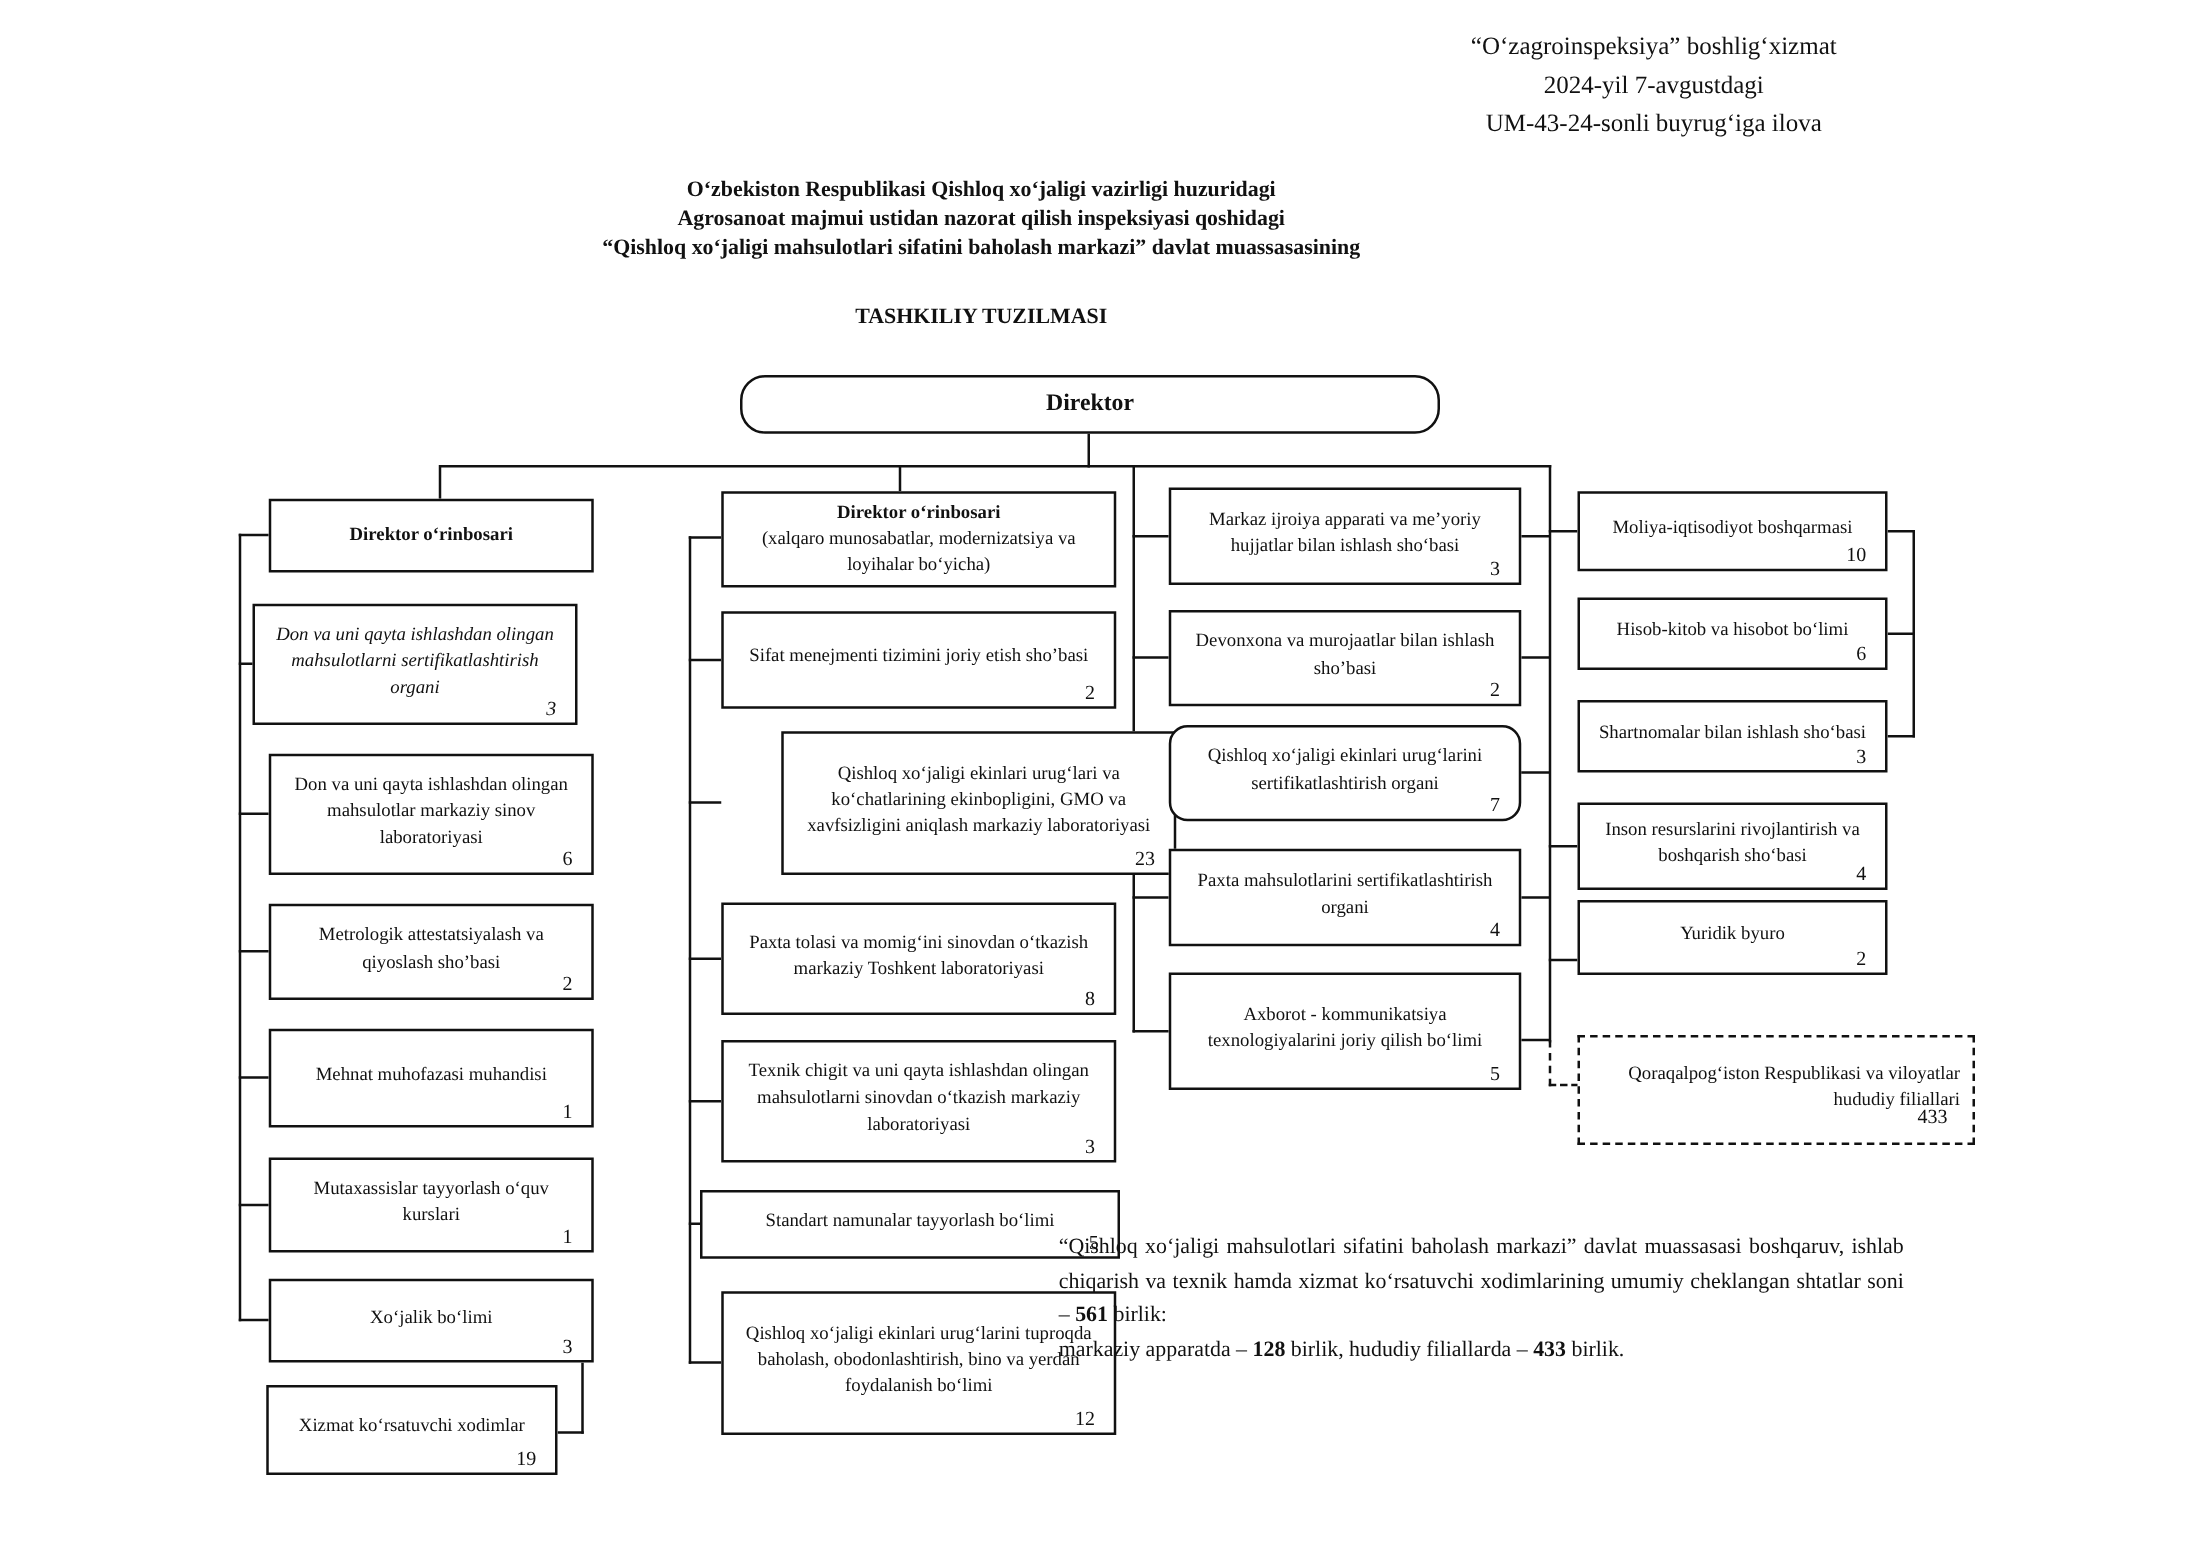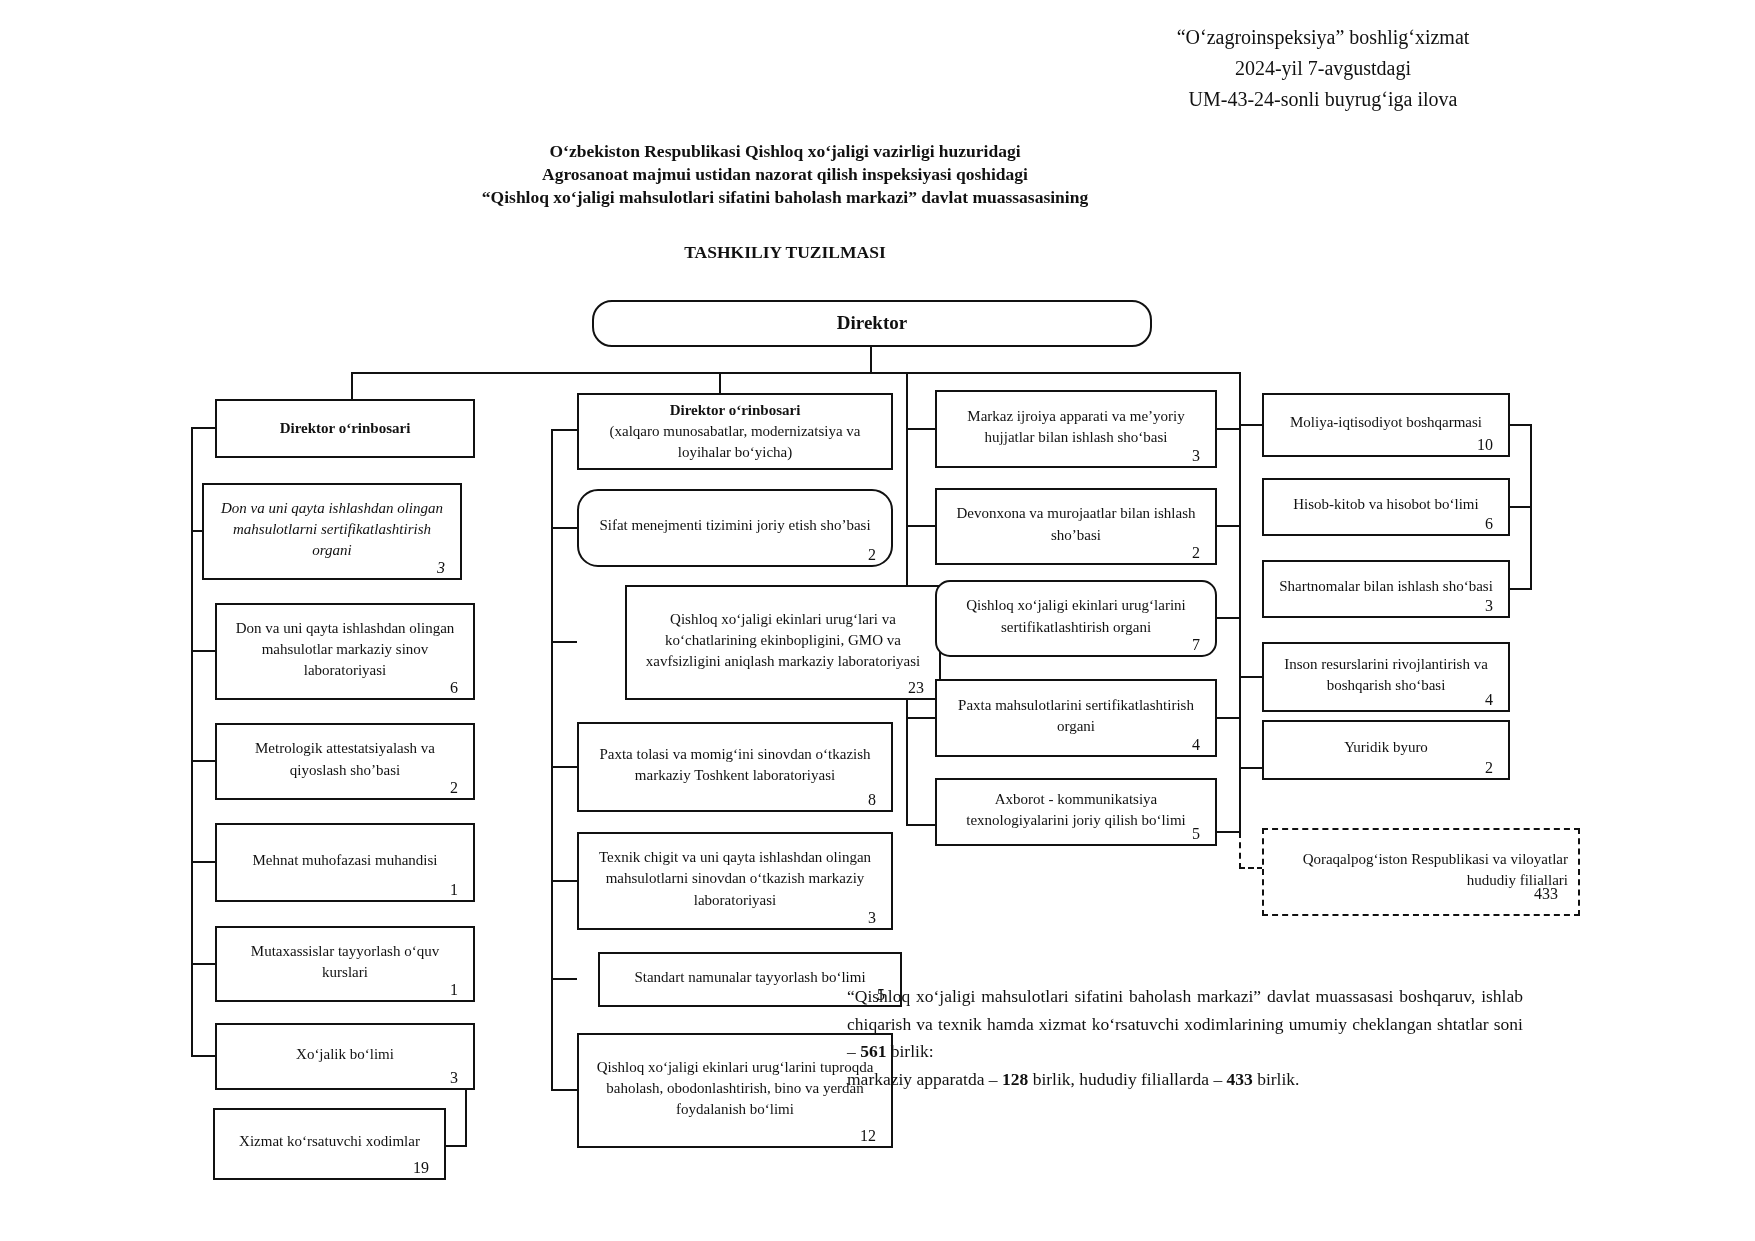--- a/index.html
+++ b/index.html
@@ -126,37 +126,37 @@
   </div>
   <div class="box" style="left:213px;top:1108px;width:233px;height:72px;">
     <div>Xizmat ko‘rsatuvchi xodimlar</div>
     <div class="num">19</div>
   </div>
 
   <div class="box" style="left:577px;top:393px;width:316px;height:77px;padding-bottom:2px;">
     <div class="bold">Direktor o‘rinbosari</div>
     <div>(xalqaro munosabatlar, modernizatsiya va loyihalar bo‘yicha)</div>
   </div>
-  <div class="box" style="left:577px;top:489px;width:316px;height:78px;border-radius:21px;">
+  <div class="box" style="left:577px;top:489px;width:316px;height:78px;">
     <div>Sifat menejmenti tizimini joriy etish sho’basi</div>
     <div class="num">2</div>
   </div>
   <div class="box" style="left:577px;top:585px;width:316px;height:115px;margin-left:48px;">
     <div>Qishloq xo‘jaligi ekinlari urug‘lari va ko‘chatlarining ekinbopligini, GMO va xavfsizligini aniqlash markaziy laboratoriyasi</div>
     <div class="num">23</div>
   </div>
   <div class="box" style="left:577px;top:722px;width:316px;height:90px;">
     <div>Paxta tolasi va momig‘ini sinovdan o‘tkazish markaziy Toshkent laboratoriyasi</div>
     <div class="num">8</div>
   </div>
   <div class="box" style="left:577px;top:832px;width:316px;height:98px;">
     <div>Texnik chigit va uni qayta ishlashdan olingan mahsulotlarni sinovdan o‘tkazish markaziy laboratoriyasi</div>
     <div class="num">3</div>
   </div>
-  <div class="box" style="left:598px;top:952px;width:304px;height:55px;text-align:center;">
+  <div class="box" style="left:560px;top:952px;width:336px;height:55px;text-align:center;">
     <div>Standart namunalar tayyorlash bo‘limi</div>
     <div class="num">5</div>
   </div>
   <div class="box" style="left:577px;top:1033px;width:316px;height:115px;">
     <div>Qishloq xo‘jaligi ekinlari urug‘larini tuproqda baholash, obodonlashtirish, bino va yerdan foydalanish bo‘limi</div>
     <div class="num">12</div>
   </div>
 
   <div class="box" style="left:935px;top:390px;width:282px;height:78px;">
     <div>Markaz ijroiya apparati va me’yoriy hujjatlar bilan ishlash sho‘basi</div>
@@ -167,21 +167,21 @@
     <div class="num">2</div>
   </div>
   <div class="box" style="left:935px;top:580px;width:282px;height:77px;border-radius:15px;">
     <div>Qishloq xo‘jaligi ekinlari urug‘larini sertifikatlashtirish organi</div>
     <div class="num">7</div>
   </div>
   <div class="box" style="left:935px;top:679px;width:282px;height:78px;">
     <div>Paxta mahsulotlarini sertifikatlashtirish organi</div>
     <div class="num">4</div>
   </div>
-  <div class="box" style="left:935px;top:778px;width:282px;height:68px;">
+  <div class="box" style="left:935px;top:778px;width:282px;height:94px;">
     <div>Axborot - kommunikatsiya texnologiyalarini joriy qilish bo‘limi</div>
     <div class="num">5</div>
   </div>
 
   <div class="box" style="left:1262px;top:393px;width:248px;height:64px;">
     <div>Moliya-iqtisodiyot boshqarmasi</div>
     <div class="num">10</div>
   </div>
   <div class="box" style="left:1262px;top:478px;width:248px;height:58px;">
     <div>Hisob-kitob va hisobot bo‘limi</div>

